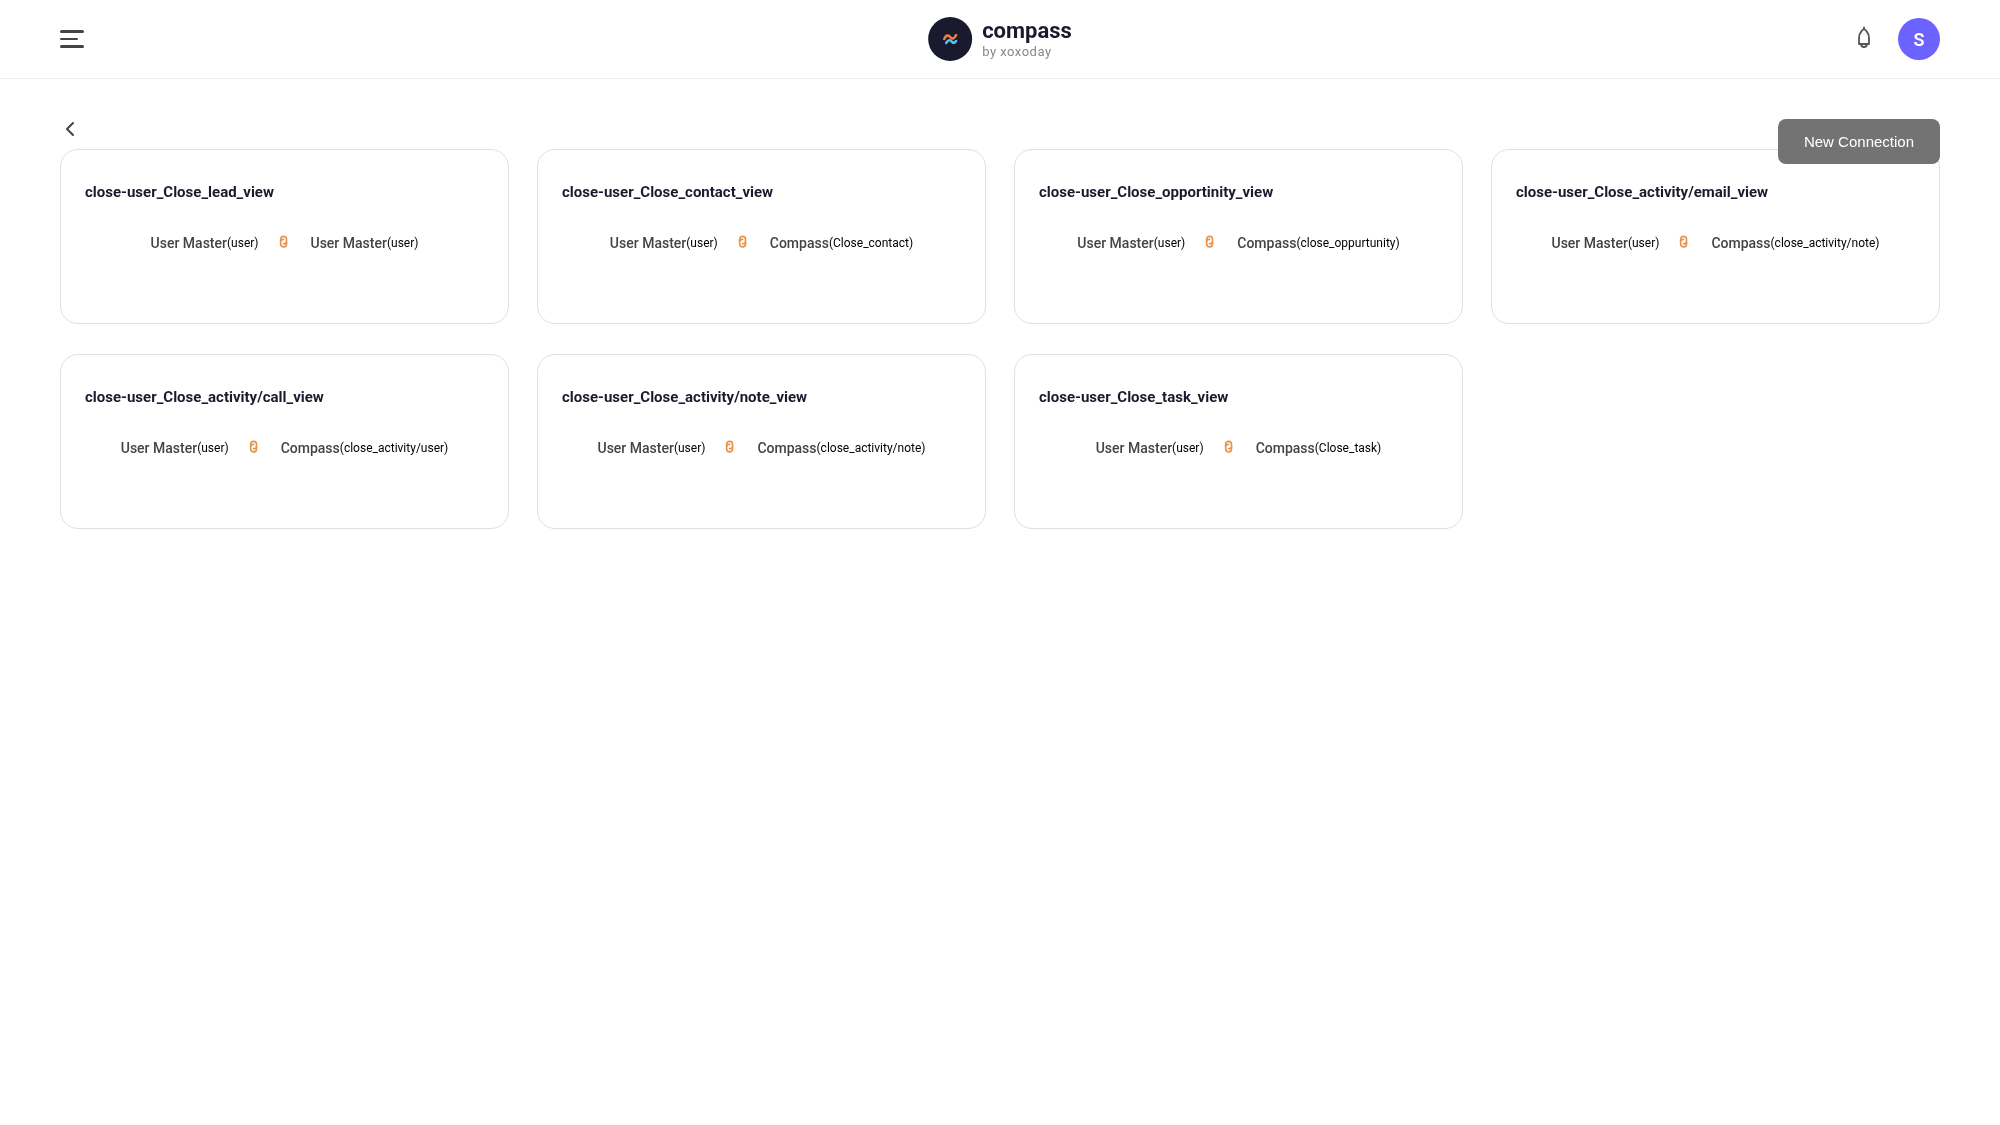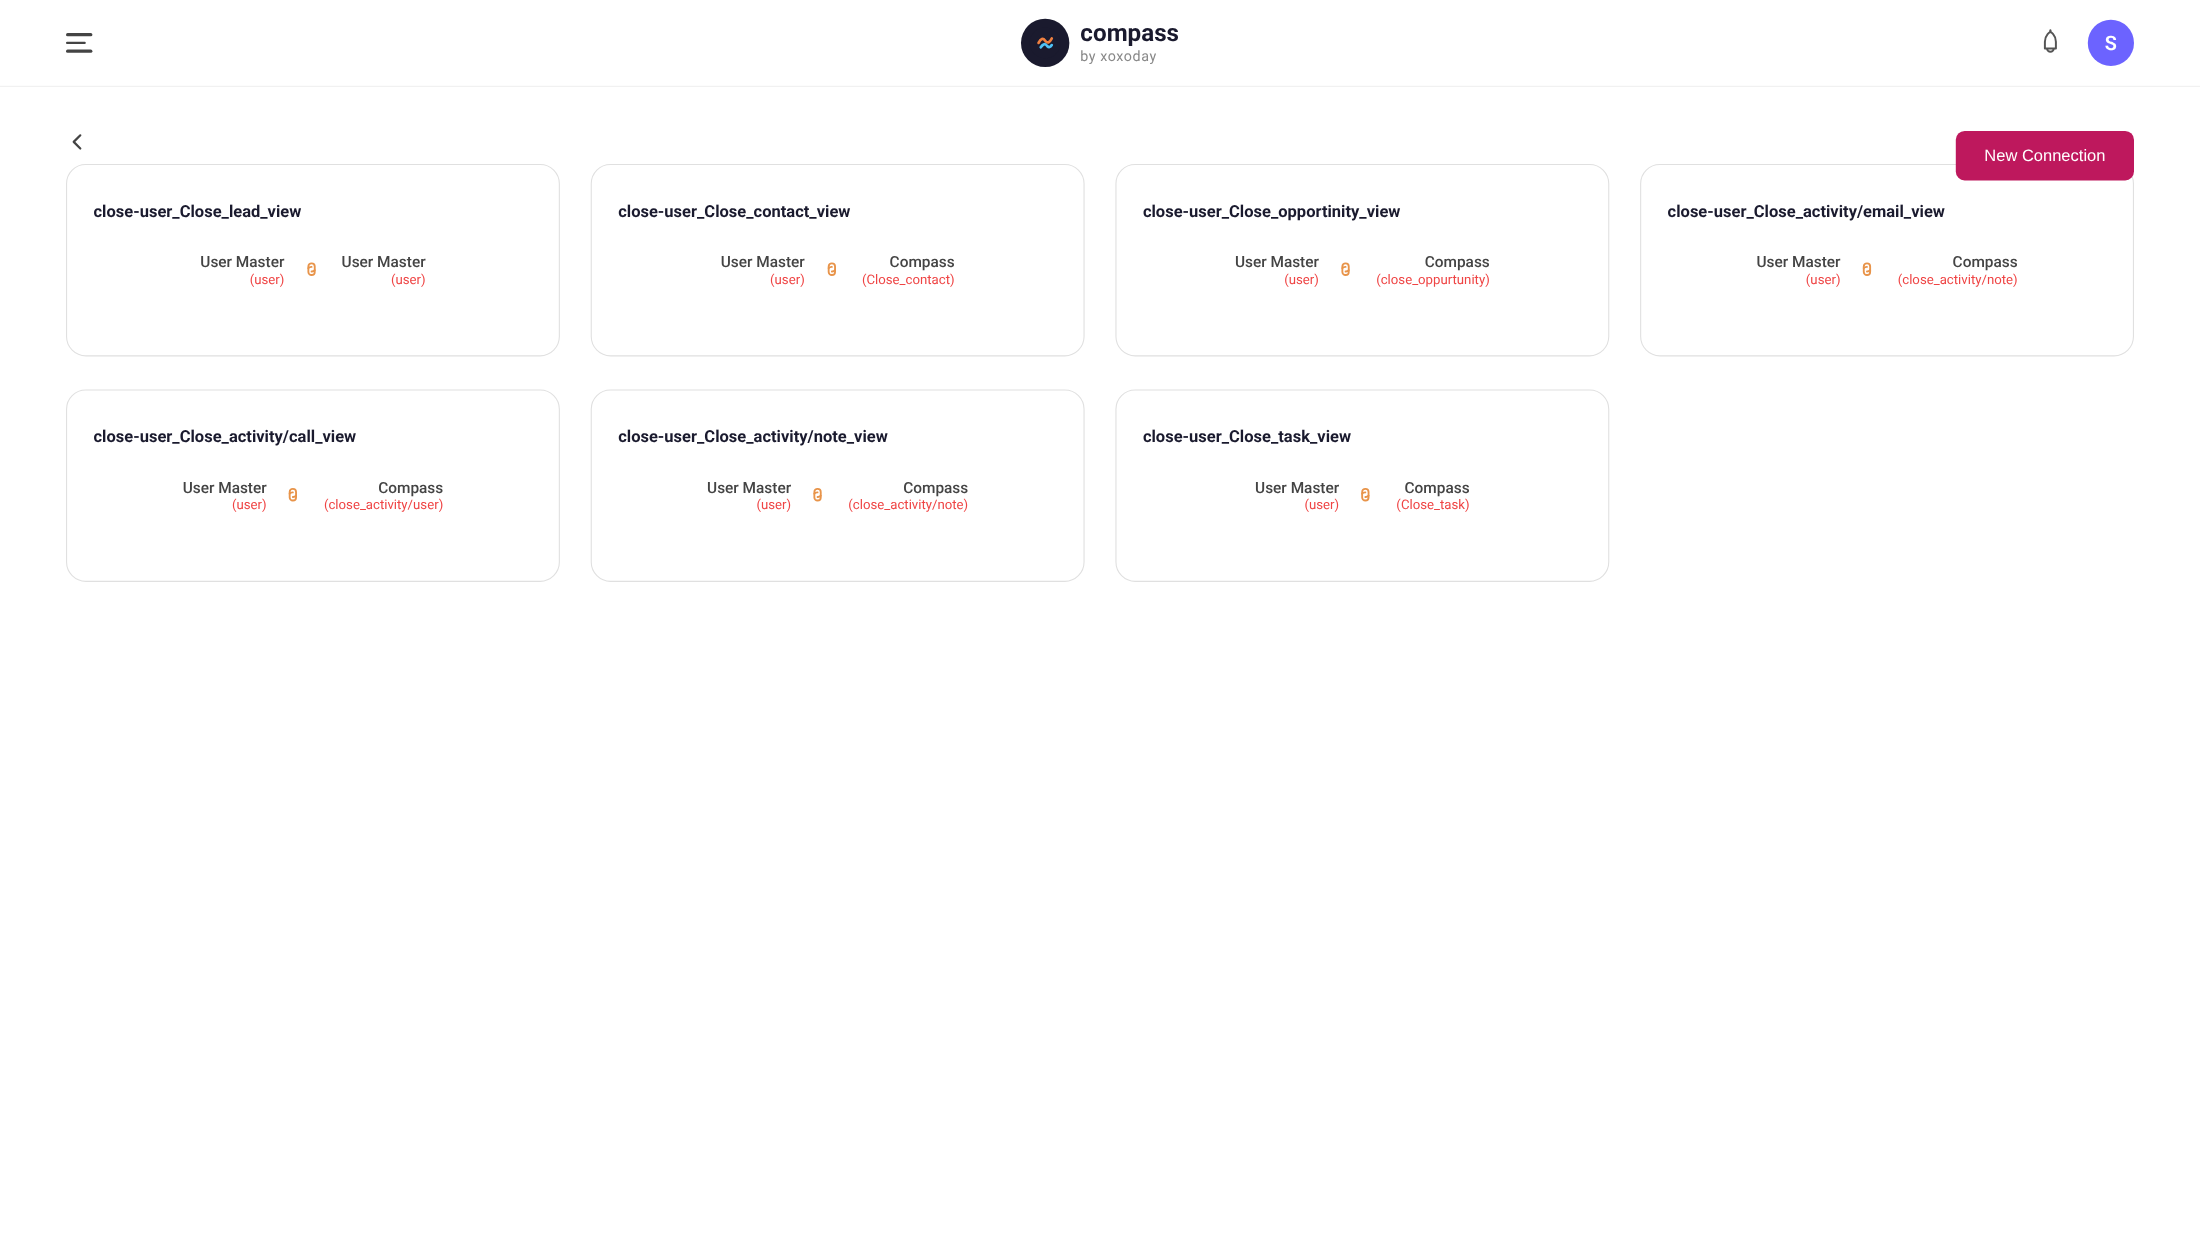--- a/index.html
+++ b/index.html
@@ -124,21 +124,21 @@
       text-align: center;
       font-size: 26px;
       font-weight: 600;
       color: #222;
       margin-bottom: 30px;
     }
     .new-connection-btn {
       position: absolute;
       top: 40px;
       right: 60px;
-      background: #be185d;
+      background: #737373;
       color: white;
       border: none;
       border-radius: 8px;
       padding: 14px 26px;
       font-size: 15px;
       font-weight: 500;
       cursor: pointer;
     }
 
     
@@ -163,31 +163,31 @@
       line-height: 1.4;
     }
     .card-connection {
       display: flex;
       align-items: center;
       justify-content: center;
       gap: 16px;
     }
     .conn-source, .conn-target {
       display: flex;
-      flex-direction: column;
-      align-items: flex-end;
+      flex-direction: row;
+      align-items: center;
     }
     .conn-name {
       font-size: 14px;
       font-weight: 500;
       color: #444;
     }
     .conn-sub {
       font-size: 12px;
-      color: #ef4444;
+      color: #000000;
     }
     .link-icon {
       color: #e8944a;
       font-size: 18px;
       transform: rotate(-45deg);
       display: inline-block;
     }
   </style>
 </head>
 <body>

